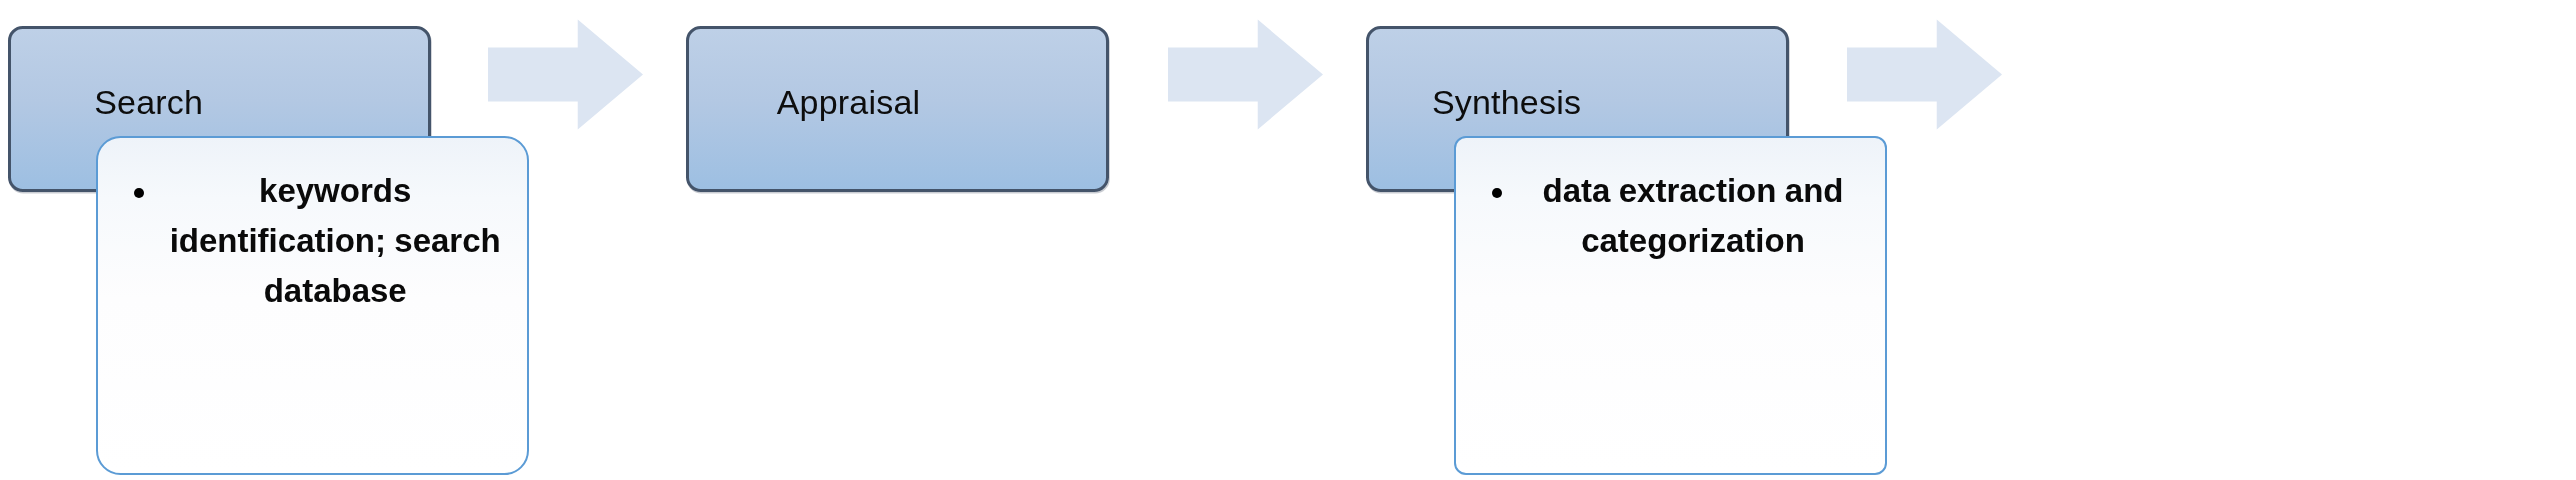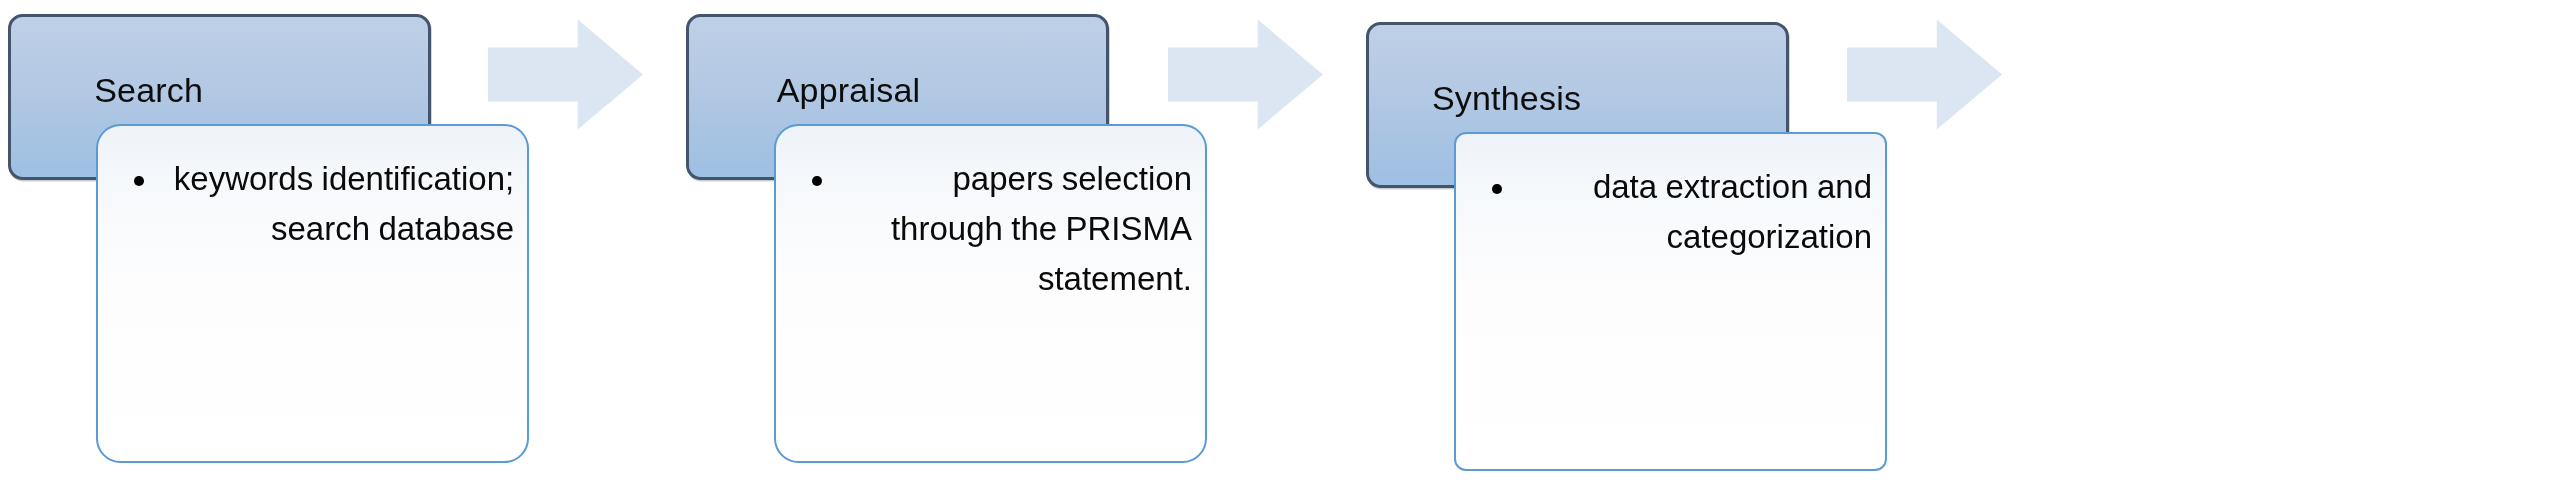--- a/index.html
+++ b/index.html
@@ -17,21 +17,21 @@
     position: relative;
     width: 2576px;
     height: 480px;
     background: #ffffff;
     overflow: hidden;
   }
 
   
   .stage {
     position: absolute;
-    top: 0;
+    top: 12px;
     height: 412px;
   }
 
   
   .header-box {
     position: absolute;
     left: 0;
     top: 14px;
     height: 166px;
     box-sizing: border-box;
@@ -68,22 +68,23 @@
     margin: 0;
     padding: 28px 13px 0 36px;
     list-style: none;
   }
   .bullet-item {
     position: relative;
     font-size: 33px;
     line-height: 50px;
     color: #0a0a0a;
     padding-left: 22px;
-    text-align: right;
+    text-align: center;
     word-spacing: -0.8px;
+    font-weight: bold;
   }
   .bullet-item::before {
     content: "";
     position: absolute;
     left: 0;
     top: 22px;
     width: 9.8px;
     height: 9.8px;
     border-radius: 50%;
     background: #000000;
@@ -117,34 +118,29 @@
   <div class="arrow" style="left:488px;">
     <svg viewBox="0 0 190 150" preserveAspectRatio="none" aria-hidden="true">
       <polygon points="0,42 110,42 110,8 190,75 110,142 110,108 0,108" fill="#dce5f2"></polygon>
     </svg>
   </div>
 
   <div class="stage" style="left:686px; width:540px;">
     <div class="header-box" style="width:423px; padding-right:98px;">
       <span class="header-title">Appraisal</span>
     </div>
-    <div class="body-card" style="left:88px; width:433px;">
-      <ul class="bullet-list">
-        <li class="bullet-item">papers selection through the PRISMA statement.</li>
-      </ul>
-    </div>
   </div>
 
   <div class="arrow" style="left:1168px;">
     <svg viewBox="0 0 190 150" preserveAspectRatio="none" aria-hidden="true">
       <polygon points="0,42 110,42 110,8 190,75 110,142 110,108 0,108" fill="#dce5f2"></polygon>
     </svg>
   </div>
 
-  <div class="stage" style="left:1366px; width:540px;margin-top:8px;">
+  <div class="stage" style="left:1366px; width:540px;">
     <div class="header-box" style="width:423px; padding-right:142px;">
       <span class="header-title">Synthesis</span>
     </div>
     <div class="body-card" style="left:88px; width:433px;border-radius:12px;">
       <ul class="bullet-list">
         <li class="bullet-item">data extraction and categorization</li>
       </ul>
     </div>
   </div>
 

